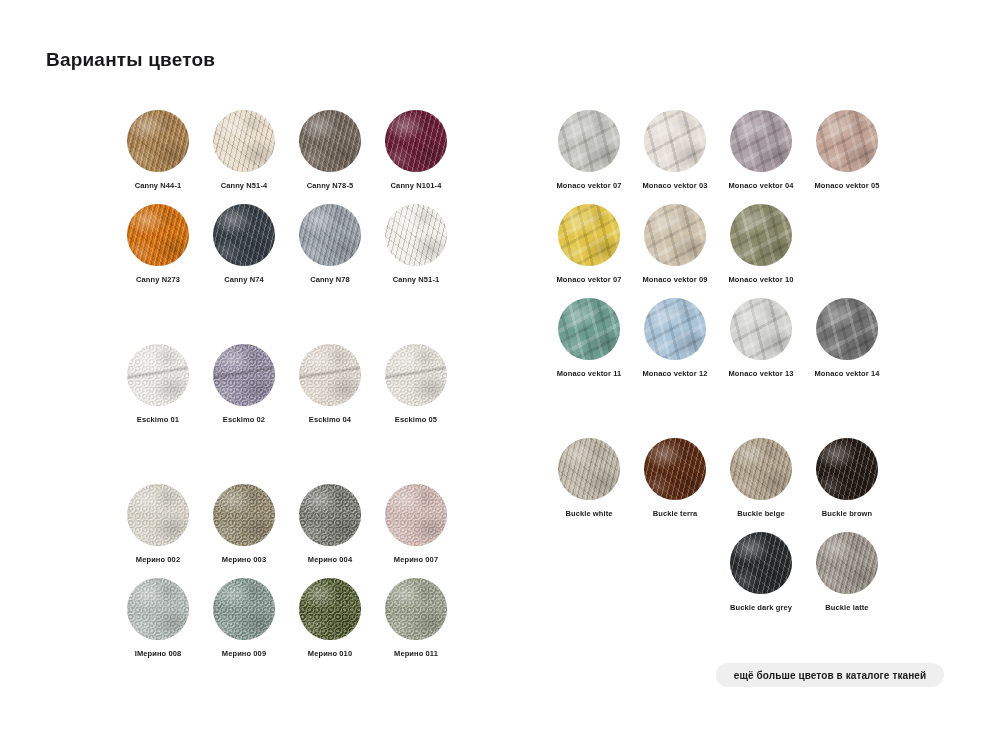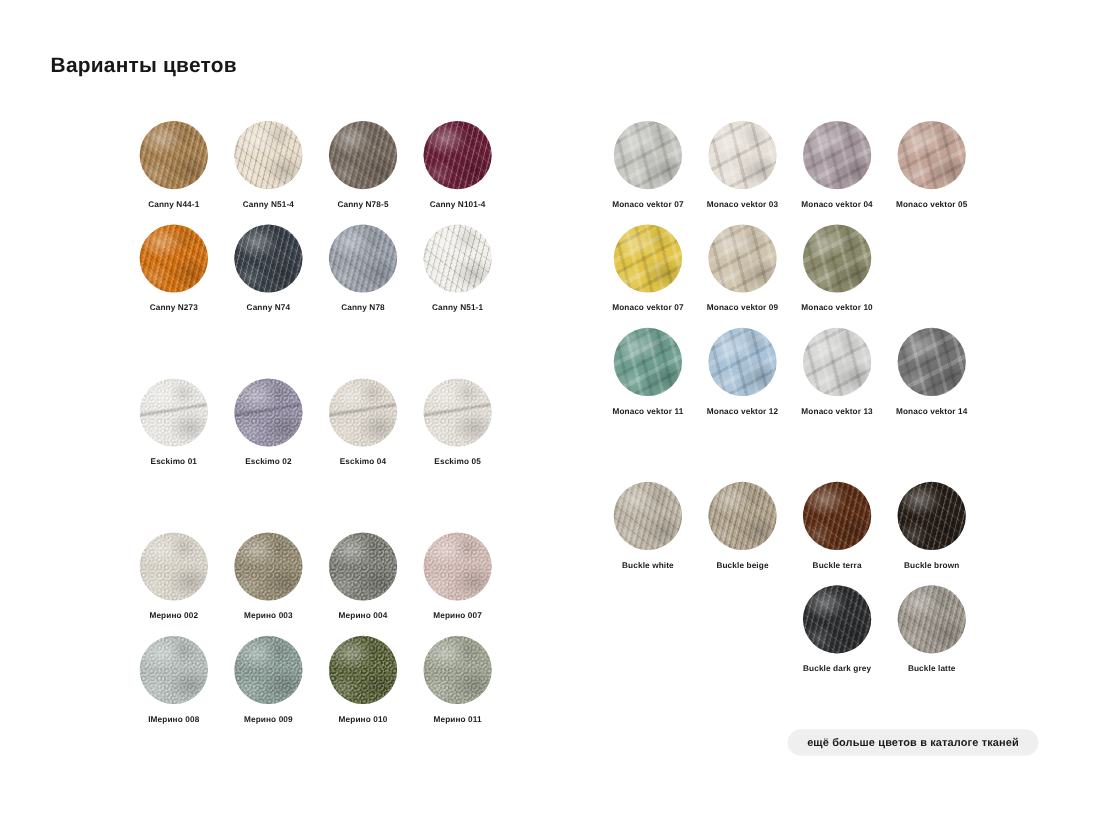--- a/index.html
+++ b/index.html
@@ -366,28 +366,28 @@
         </div>
       </div>
     </div>
     <div class="group" style="margin-bottom: 0px;">
       <div class="swatch-row" style="margin-bottom: 14px;">
         <div class="swatch-cell">
           <div class="swatch-disc tex-fur" style="background-color: rgb(189, 181, 165);"></div>
           <div class="swatch-label">Buckle white</div>
         </div>
         <div class="swatch-cell">
+          <div class="swatch-disc tex-fur" style="background-color: rgb(92, 44, 19);"></div>
+          <div class="swatch-label">Buckle terra</div>
+        </div>
+        <div class="swatch-cell">
           <div class="swatch-disc tex-fur" style="background-color: rgb(176, 162, 139);"></div>
           <div class="swatch-label">Buckle beige</div>
         </div>
         <div class="swatch-cell">
-          <div class="swatch-disc tex-fur" style="background-color: rgb(92, 44, 19);"></div>
-          <div class="swatch-label">Buckle terra</div>
-        </div>
-        <div class="swatch-cell">
           <div class="swatch-disc tex-fur" style="background-color: rgb(38, 29, 23);"></div>
           <div class="swatch-label">Buckle brown</div>
         </div>
       </div>
       <div class="swatch-row" style="margin-bottom: 11px; justify-content: flex-end;">
         <div class="swatch-cell">
           <div class="swatch-disc tex-fur" style="background-color: rgb(43, 45, 47);"></div>
           <div class="swatch-label">Buckle dark grey</div>
         </div>
         <div class="swatch-cell">

